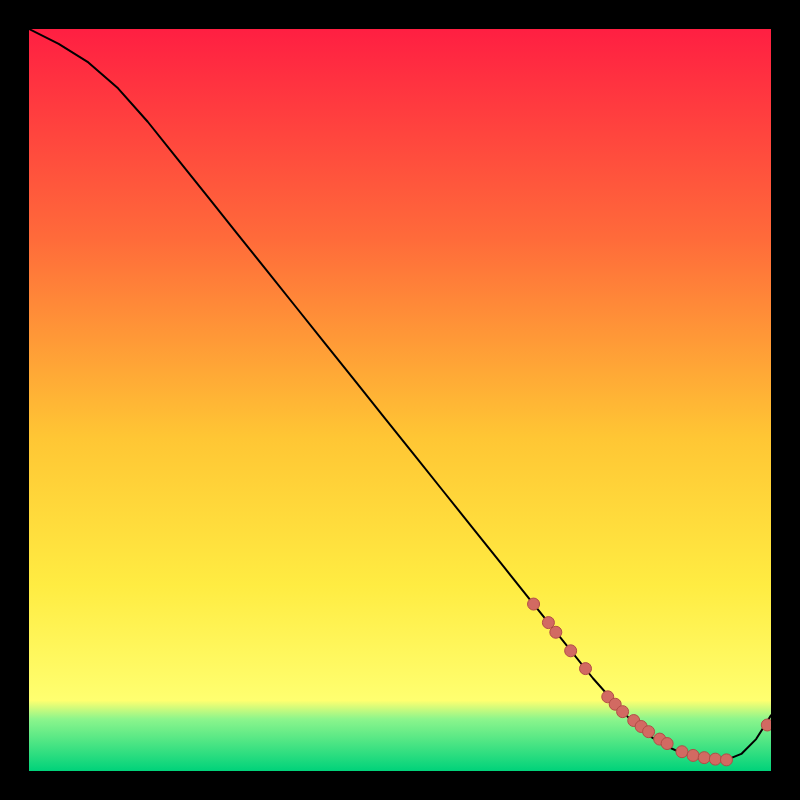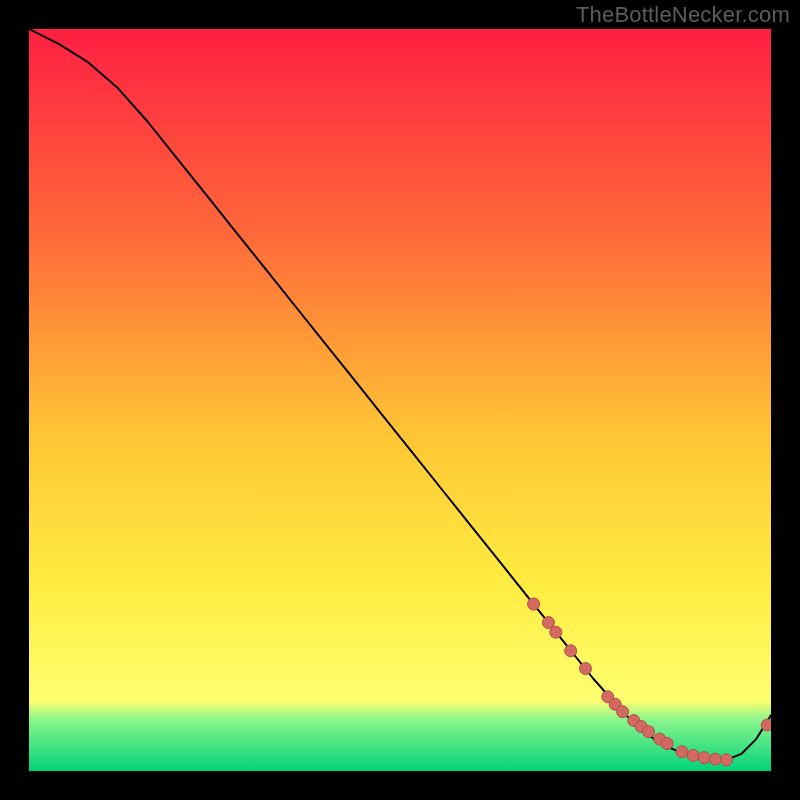--- a/index.html
+++ b/index.html
@@ -34,21 +34,20 @@
     height: 742px;
   }
   .plot svg {
     display: block;
   }
 </style>
 </head>
 <body>
 
 <div class="frame">
-  <div class="watermark">TheBottleNecker.com</div>
 
   <div class="plot">
     <svg id="chart-svg" width="742" height="742" viewBox="0 0 742 742">
         <defs>
           <linearGradient id="bg-grad" x1="0" y1="0" x2="0" y2="1">
             <stop offset="0" stop-color="#ff1f42"></stop>
             <stop offset="0.28" stop-color="#ff6a3a"></stop>
             <stop offset="0.55" stop-color="#ffc634"></stop>
             <stop offset="0.75" stop-color="#ffec42"></stop>
             <stop offset="0.905" stop-color="#ffff70"></stop>

